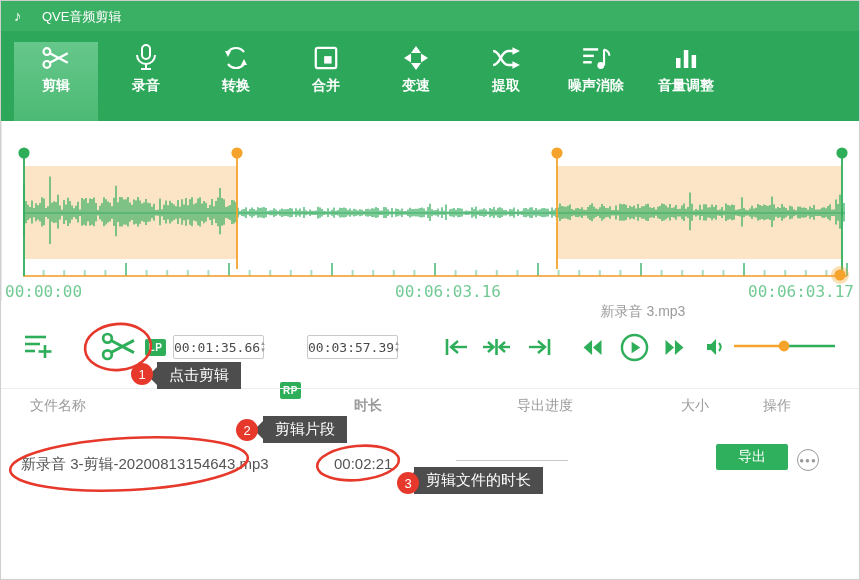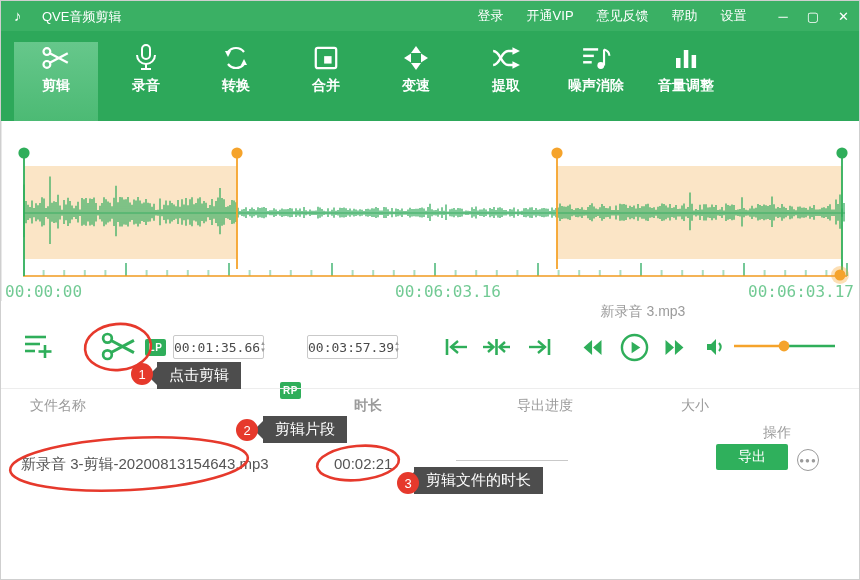--- a/index.html
+++ b/index.html
@@ -64,32 +64,20 @@
   #badge3{left:396px;top:471px;}
 </style>
 </head>
 <body>
 
 <div id="app">
 
   <div class="titlebar">
     <span class="app-icon">♪</span>
     <span class="app-title">QVE音频剪辑</span>
-    <div class="tb-right">
-      <span class="menu-item">登录</span>
-      <span class="menu-item">开通VIP</span>
-      <span class="menu-item">意见反馈</span>
-      <span class="menu-item">帮助</span>
-      <span class="menu-item">设置</span>
-      <span class="win-group">
-        <span class="win-btn">─</span>
-        <span class="win-btn">▢</span>
-        <span class="win-btn">✕</span>
-      </span>
-    </div>
   </div>
 
   <div class="toolbar">
     <div class="tab active">
       <span class="ticon">
         <svg width="30" height="26" viewBox="0 0 28 24">
             <circle cx="5.5" cy="6" r="3.2" fill="none" stroke="#fff" stroke-width="2"></circle>
             <circle cx="5.5" cy="18" r="3.2" fill="none" stroke="#fff" stroke-width="2"></circle>
             <line x1="8.2" y1="7.6" x2="25" y2="16.5" stroke="#fff" stroke-width="2.2"></line>
             <line x1="8.2" y1="16.4" x2="25" y2="7.5" stroke="#fff" stroke-width="2.2"></line>
@@ -331,21 +319,21 @@
         <circle cx="50" cy="7" r="5.4" fill="#f5a32b"></circle>
       </svg>
   </span>
 
   <div class="sep"></div>
 
   <span class="th" style="left:29px;">文件名称</span>
   <span class="th" style="left:353px;font-weight:bold;">时长</span>
   <span class="th" style="left:516px;">导出进度</span>
   <span class="th" style="left:680px;">大小</span>
-  <span class="th" style="left:762px;margin-top:27px;">操作</span>
+  <span class="th" style="left:762px;">操作</span>
 
   <div>
     <span class="row-name">新录音 3-剪辑-20200813154643.mp3</span>
     <span class="row-duration">00:02:21</span>
     <span class="progress-line"></span>
     <span class="export-btn">导出</span>
     <span class="more-btn">●●●</span>
   </div>
 
   <svg id="anno-svg" width="860" height="580">

